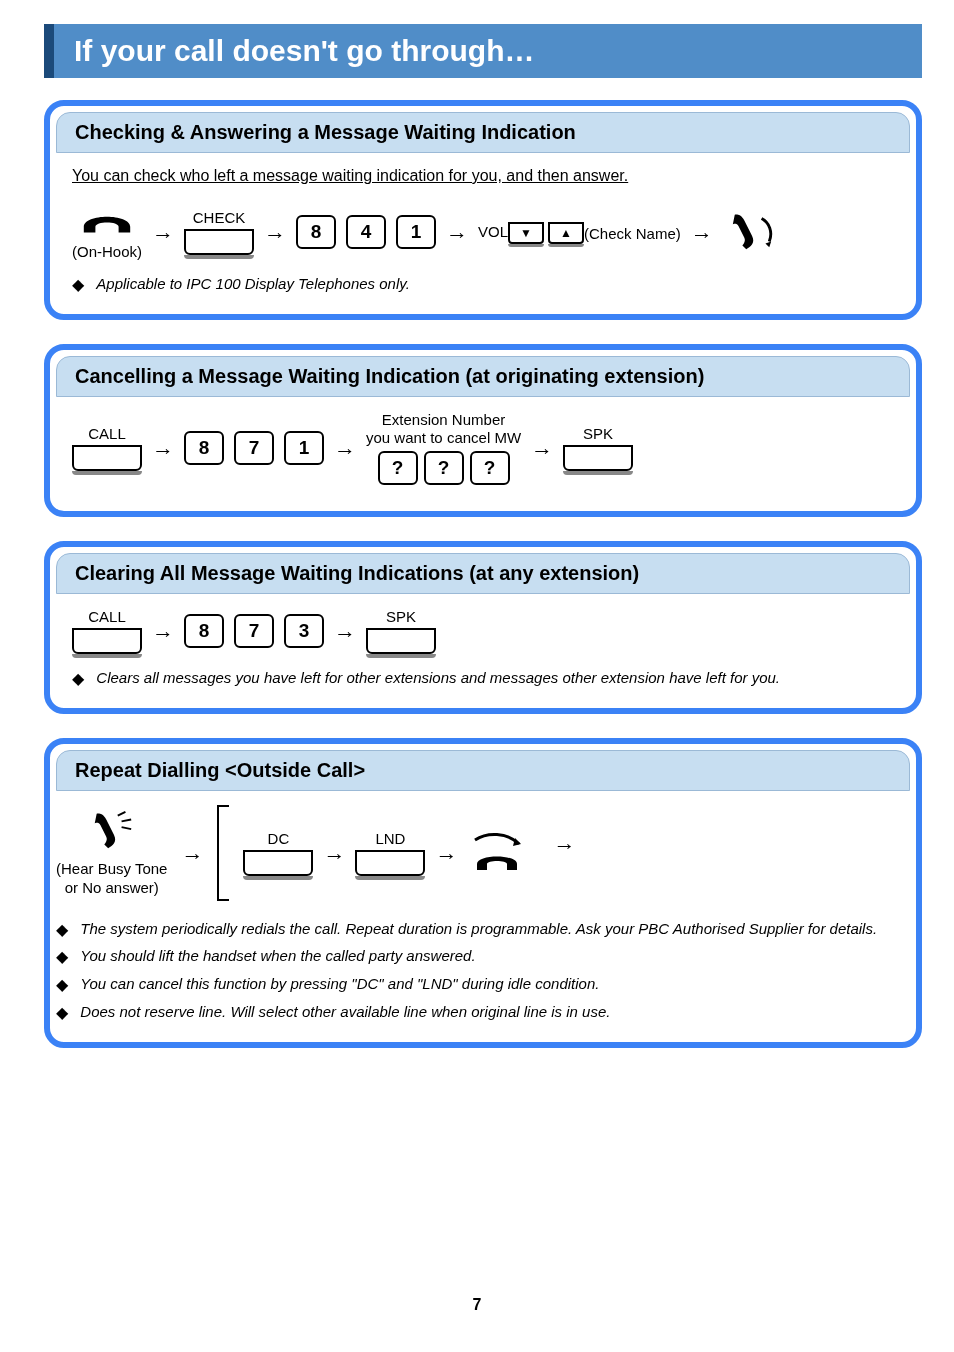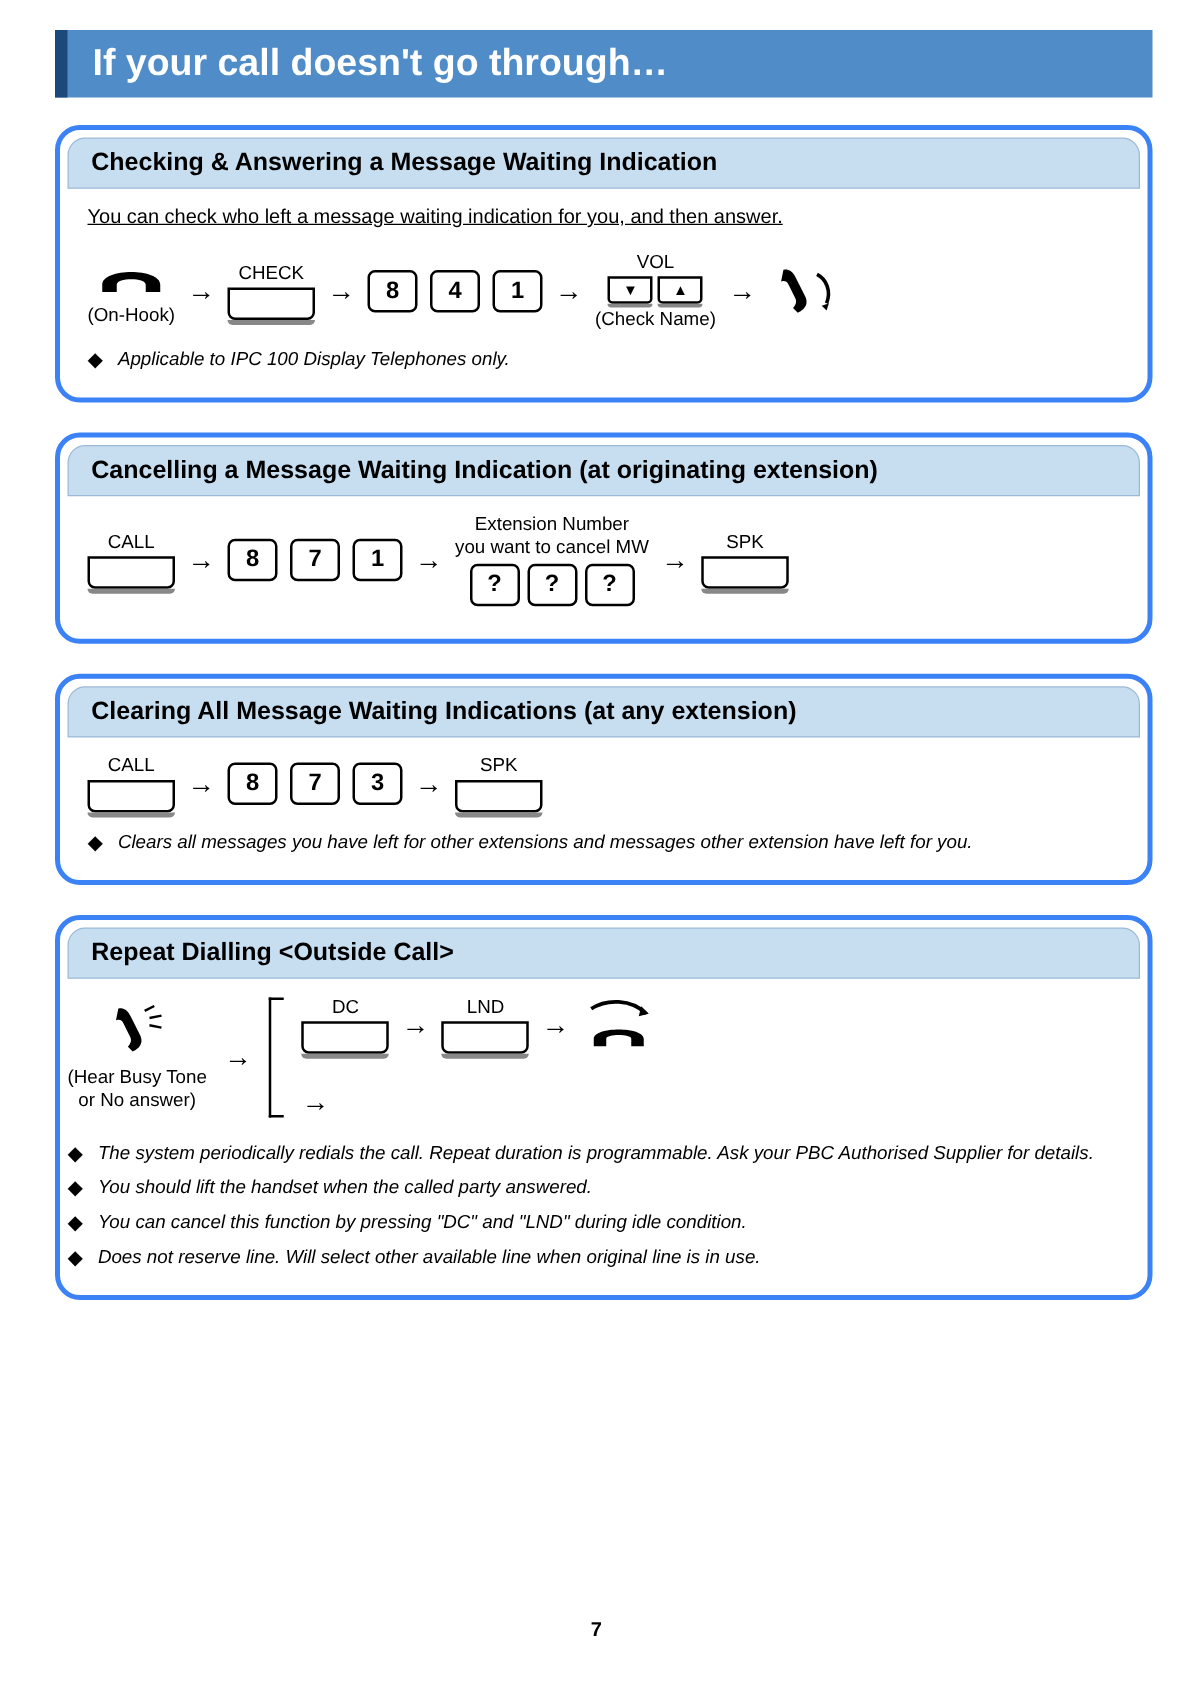--- a/index.html
+++ b/index.html
@@ -22,21 +22,21 @@
     padding: 10px 20px;
     margin-bottom: 22px;
   }
   .page-title {
     color: #fff;
     font-size: 30px;
     font-weight: bold;
     font-family: Arial, Helvetica, sans-serif;
   }
   .panel {
-    border: 4px solid #3b82f6;
+    border: 6px solid #3b82f6;
     border-radius: 20px;
     margin-bottom: 24px;
     overflow: hidden;
     padding-bottom: 12px;
     position: relative;
   }
   .panel-header {
     margin: 6px 6px 14px 6px;
     border: 1px solid #9bb9d6;
     border-radius: 14px 14px 0 0;
@@ -140,21 +140,21 @@
     text-align: center;
     margin-top: 4px;
   }
   .icon-col {
     display: flex;
     flex-direction: column;
     align-items: center;
   }
   .vol-wrap {
     display: flex;
-    flex-direction: column;
+    flex-direction: row;
     align-items: center;
     font-size: 15px;
   }
   .vol-row {
     display: flex;
     gap: 4px;
     align-items: center;
     margin-top: 3px;
   }
   .vol-key {
@@ -355,21 +355,21 @@
           </svg>
           <div class="rd-caption">
             <span>(Hear Busy Tone</span><br>
             <span>or No answer)</span>
           </div>
         </div>
         <span class="arrow">→</span>
 
         <div style="border-left:2px solid #000;border-top:2px solid #000;border-bottom:2px solid #000;height:92px;width:10px;"></div>
 
-        <div style="display:flex;flex-direction:column;gap:26px;">
+        <div style="display:flex;flex-direction:row;gap:26px;">
 
           <div class="flow" style="margin-bottom:0;">
             <div class="softkey-wrap">
               <div class="softkey-label">DC</div>
               <div class="softkey"></div>
             </div>
             <span class="arrow">→</span>
             <div class="softkey-wrap">
               <div class="softkey-label">LND</div>
               <div class="softkey"></div>

